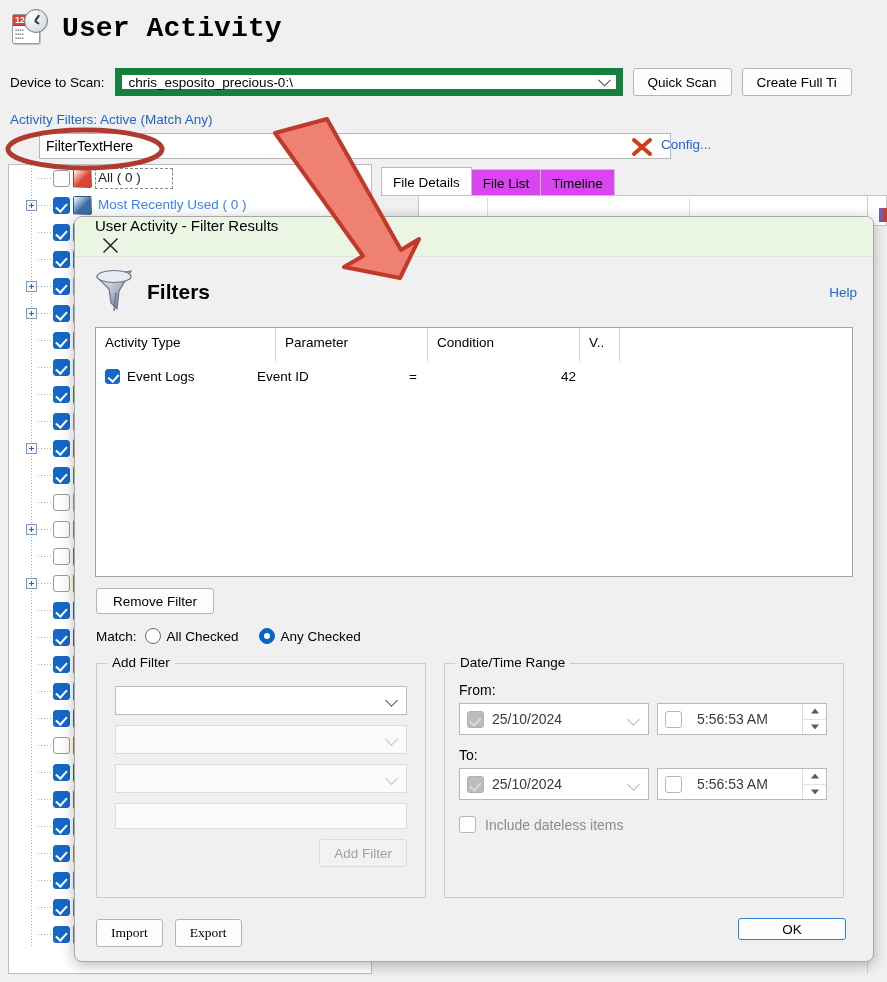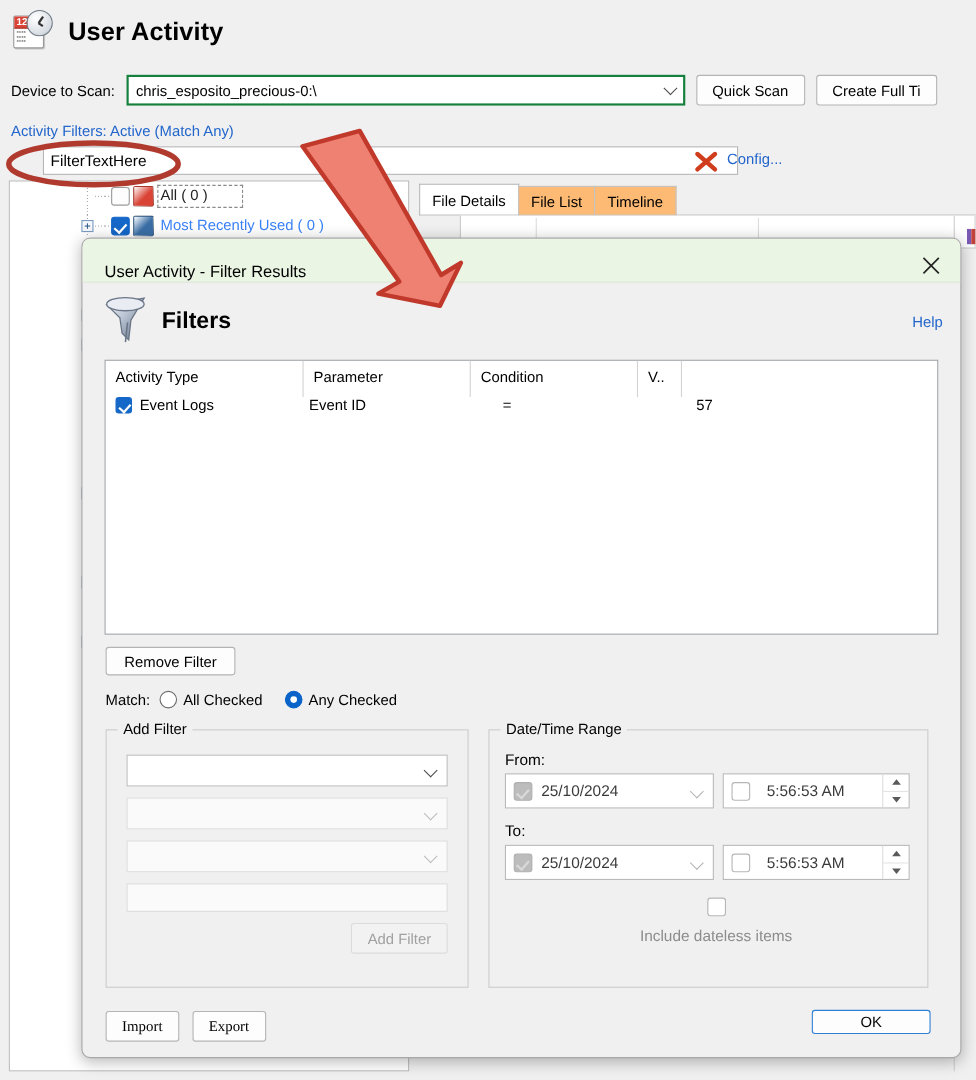--- a/index.html
+++ b/index.html
@@ -11,21 +11,21 @@
     color: #000;
     background: #f0f0f0;
     overflow: hidden;
     position: relative;
   }
 
   
   #app { position:absolute; inset:0; background:#f0f0f0; }
 
   .app-header { position:absolute; left:10px; top:8px; display:flex; align-items:center; gap:12px; }
-  .app-title { font-size:23px; font-weight:bold; letter-spacing:0.1px; }
+  .app-title { font-size:28px; font-weight:bold; letter-spacing:0.1px;font-family:Liberation Mono, monospace; }
 
   .cal-icon { position:relative; width:40px; height:40px; }
   .cal-icon .sheet {
     position:absolute; left:2px; top:6px; width:28px; height:30px;
     background:#fff; border:1px solid #9a9a9a; border-radius:2px;
     box-shadow:1px 1px 0 rgba(0,0,0,.18);
   }
   .cal-icon .sheet .top { height:11px; background:#d94436; border-bottom:1px solid #a8352a;
     color:#fff; font-size:9px; font-weight:bold; line-height:11px; padding-left:2px; }
   .cal-icon .sheet .body { font-size:6px; color:#888; padding:2px; line-height:4px; }
@@ -36,21 +36,21 @@
   }
   .cal-icon .clock:before, .cal-icon .clock:after {
     content:""; position:absolute; background:#333; transform-origin: 0 50%;
   }
   .cal-icon .clock:before { left:10px; top:10px; width:7px; height:1.6px; transform:rotate(-55deg); }
   .cal-icon .clock:after  { left:10px; top:10px; width:5px; height:1.6px; transform:rotate(35deg); }
 
   .row-device { position:absolute; left:10px; top:68px; display:flex; align-items:center; gap:10px; }
   .lbl { font-size:13.5px; }
   .combo {
-    position:relative; height:28px; background:#fff; border:2px solid #15803d;
+    position:relative; height:28px; background:#fff; border:7px solid #15803d;
     display:flex; align-items:center; padding:0 33px 0 7px; font-size:13.5px;
   }
   .combo .chev { position:absolute; right:7px; top:50%; width:9px; height:9px;
     border-right:1.6px solid #4c4c4c; border-bottom:1.6px solid #4c4c4c;
     transform: translateY(-70%) rotate(45deg); }
   .btn {
     height:28px; background:#fdfdfd; border:1px solid #b4b4b4; border-radius:3px;
     padding:0 14px; font-size:13.5px; font-family:inherit; display:flex;
     align-items:center; justify-content:center; white-space:nowrap; color:#000;
   }
@@ -63,36 +63,36 @@
     background:#fff; border:1px solid #b6b6b6; display:flex; align-items:center;
     padding-left:6px; font-size:14px;margin-left:31px;
   }
   .x-clear { position:absolute; left:630px; top:136px; width:24px; height:22px; }
   .x-clear svg { display:block; }
   .config-link { position:absolute; left:661px; top:137px; }
 
   
   .tabs { position:absolute; left:381px; top:167px; display:flex; align-items:flex-end; }
   .tab { height:27px; padding:0 11px; display:flex; align-items:center; font-size:13.5px;
-         border:1px solid #c4c4c4; border-bottom:none; background:#fdba74; margin-right:-1px; }
+         border:1px solid #c4c4c4; border-bottom:none; background:#d946ef; margin-right:-1px; }
   .tab.active { background:#fff; border-color:#b9b9b9; height:29px; }
   .tabs-underline { position:absolute; left:381px; top:195px; width:506px; height:1px; background:#c2c2c2; }
 
   .right-panel {
     position:absolute; left:418px; top:196px; width:469px; height:30px;
     background:#fff; border:1px solid #c9c9c9; border-top:none;
   }
   .right-panel .colsep { position:absolute; top:2px; bottom:2px; width:1px; background:#dcdcdc; }
 
   
   .tree-panel {
     position:absolute; left:8px; top:164px; width:364px; height:810px;
     background:#fff; border:1px solid #bdbdbd; overflow:hidden;
   }
-  .tree-row { position:relative; height:27px; display:flex; align-items:center; padding-left:4px; font-size:13.5px; white-space:nowrap;margin-left:48px; }
+  .tree-row { position:relative; height:27px; display:flex; align-items:center; padding-left:4px; font-size:13.5px; white-space:nowrap; }
   .tree-dot { position:absolute; left:22px; top:0; bottom:0; width:1px;
     background-image: repeating-linear-gradient(to bottom,#a9a9a9 0 1px, transparent 1px 3px); }
   .plusbox { position:absolute; left:17px; top:8px; width:11px; height:11px; border:1px solid #7a9bbf;
     background:#f4f8fc; }
   .plusbox:before, .plusbox:after { content:""; position:absolute; background:#39618d; }
   .plusbox:before { left:2px; top:4px; width:5px; height:1px; }
   .plusbox:after  { left:4px; top:2px; width:1px; height:5px; }
   .conn { position:absolute; left:29px; top:13px; width:14px; height:1px;
     background-image: repeating-linear-gradient(to right,#a9a9a9 0 1px, transparent 1px 3px); }
   .cbx { position:absolute; left:44px; top:5px; width:17px; height:17px; border-radius:3px;
@@ -107,39 +107,40 @@
 
   
   #dialog {
     position:absolute; left:74px; top:216px; width:800px; height:746px;
     background:#f0f0f0; border:1px solid #a8a8a8; border-radius:8px;
     box-shadow: 0 3px 14px rgba(0,0,0,.28);
     overflow:hidden;
   }
   .dlg-title {
     height:40px; background:#eaf5e4; border-bottom:1px solid #dfe6da;
-    display:flex; align-items:flex-end; padding:0 12px 0 20px;
+    display:flex; align-items:flex-start; padding:0 12px 0 20px;
     font-size:15px;
+    flex-direction:column;
   }
   .dlg-title .t { flex:1; }
   .dlg-close { width:30px; height:30px; display:flex; align-items:center; justify-content:center; }
 
   .dlg-head { display:flex; align-items:center; padding:12px 16px 6px 20px; }
   .funnel { width:42px; height:46px; position:relative; margin-right:10px; }
   .funnel svg { display:block; }
   .dlg-head h2 { margin:0; font-size:21px; font-weight:bold; }
   .help-link { margin-left:auto; color:#2266cc; font-size:13.5px; }
 
   .grid {
     margin:6px 20px 0 20px; height:250px; background:#fff; border:1px solid #9fa4a8;
     position:relative;
   }
   .grid-head { display:flex; height:33px; }
   .gh { padding:7px 0 0 9px; font-size:13.5px; border-right:1px solid #d3d3d3; height:33px; }
-  .grid-row { display:flex; height:30px; align-items:flex-start;gap:24px; }
+  .grid-row { display:flex; height:30px; align-items:center; }
   .gc { padding-left:9px; font-size:13.5px; display:flex; align-items:center; }
   .gcbx { width:15px; height:15px; border-radius:3px; background:#1567c8; border:1px solid #1567c8;
           position:relative; margin-right:7px; flex:none; }
   .gcbx:after { content:""; position:absolute; left:3.5px; top:2.5px; width:5px; height:8px;
     border-right:2px solid #fff; border-bottom:2px solid #fff; transform:rotate(42deg); }
 
   .btn-remove { position:absolute; left:96px; top:588px; height:26px; padding:0 16px;
     background:#fdfdfd; border:1px solid #b4b4b4; border-radius:3px; font-size:13.5px;
     font-family:inherit; display:flex; align-items:center; }
 
@@ -183,21 +184,21 @@
   .cbx-off { width:17px; height:17px; border-radius:3px; background:#fff; border:1px solid #b6b6b6; flex:none; }
   .timebox .tv { margin-left:15px; font-size:14px; color:#3b3b3b; }
   .spin { position:absolute; right:0; top:0; width:24px; height:30px; border-left:1px solid #dcdcdc;
     display:flex; flex-direction:column; }
   .spin div { flex:1; position:relative; }
   .spin div:first-child { border-bottom:1px solid #e4e4e4; }
   .spin .ar { position:absolute; left:50%; top:50%; width:0; height:0; transform:translate(-50%,-50%); }
   .spin .up { border-left:4px solid transparent; border-right:4px solid transparent; border-bottom:5px solid #5a5a5a; }
   .spin .dn { border-left:4px solid transparent; border-right:4px solid transparent; border-top:5px solid #5a5a5a; }
 
-  .dateless { display:flex; align-items:center; gap:9px; margin-top:16px; color:#8c8c8c; font-size:14px;flex-direction:column; }
+  .dateless { display:flex; align-items:center; gap:9px; margin-top:16px; color:#8c8c8c; font-size:14px; }
 
   .footer-btns { position:absolute; left:96px; top:919px; display:flex; gap:12px;font-family:Liberation Serif, serif; }
   .btn-ok { position:absolute; left:738px; top:918px; width:108px; height:22px;
     background:#fdfdfd; border:1.5px solid #2f7fd4; border-radius:3px; font-size:13.5px;
     font-family:inherit; display:flex; align-items:center; justify-content:center; }
 
   
   #anno { position:absolute; inset:0; pointer-events:none; }
 
   
@@ -490,21 +491,21 @@
       <div class="gh" style="width:152px;">Condition</div>
       <div class="gh" style="width:40px;">V..</div>
     </div>
     <div class="grid-row">
       <div class="gc" style="width:152px;">
         <span class="gcbx"></span>
         <span>Event Logs</span>
       </div>
       <div class="gc" style="width:152px;">Event ID</div>
       <div class="gc" style="width:152px;">=</div>
-      <div class="gc" style="width:40px;">57</div>
+      <div class="gc" style="width:40px;">42</div>
     </div>
   </div>
 </div>
 
 <button class="btn-remove">Remove Filter</button>
 
 <div class="match-row">
   <span>Match:</span>
   <span class="match-opt">
     <span class="radio"></span>

